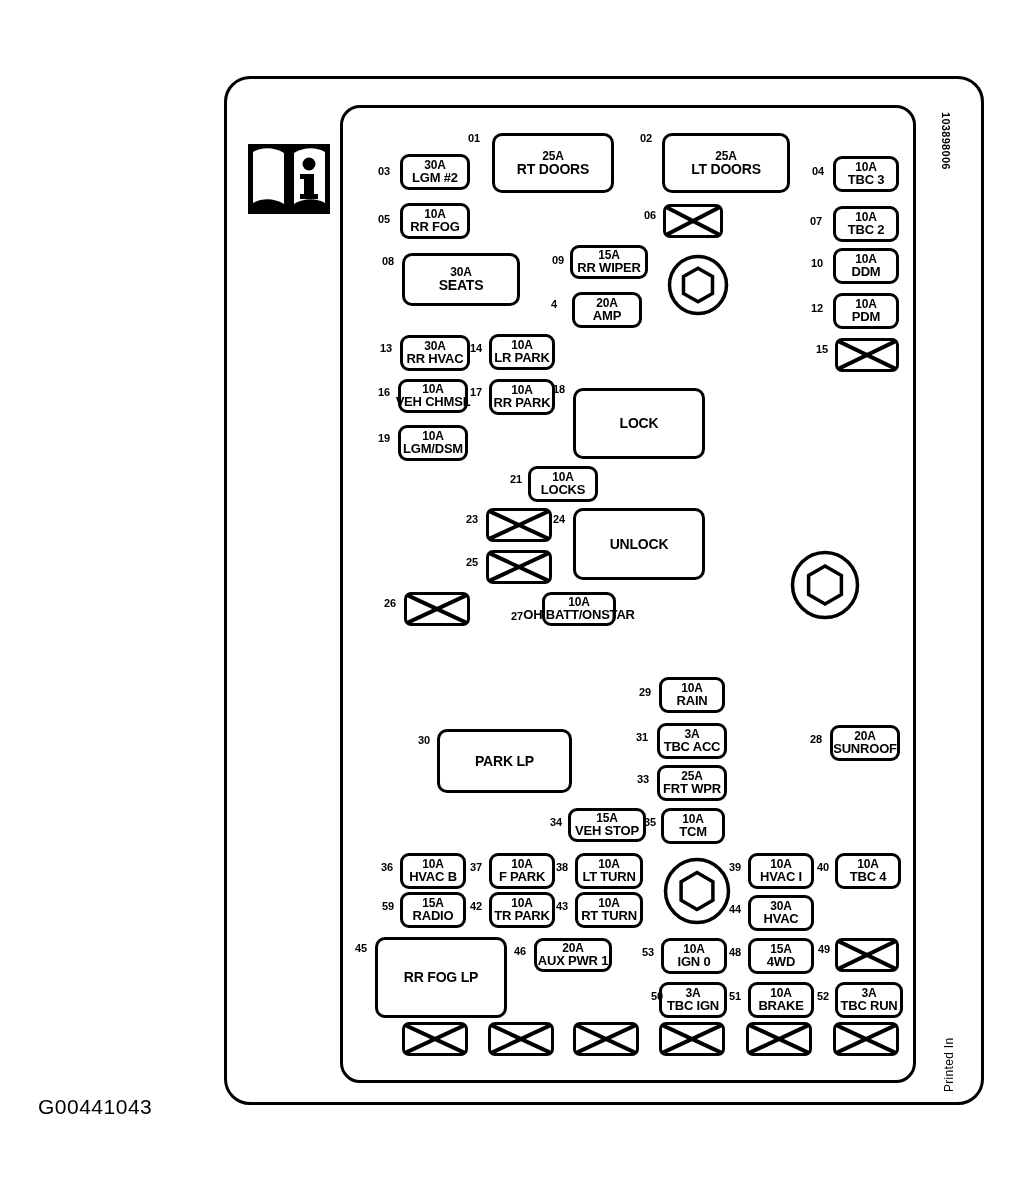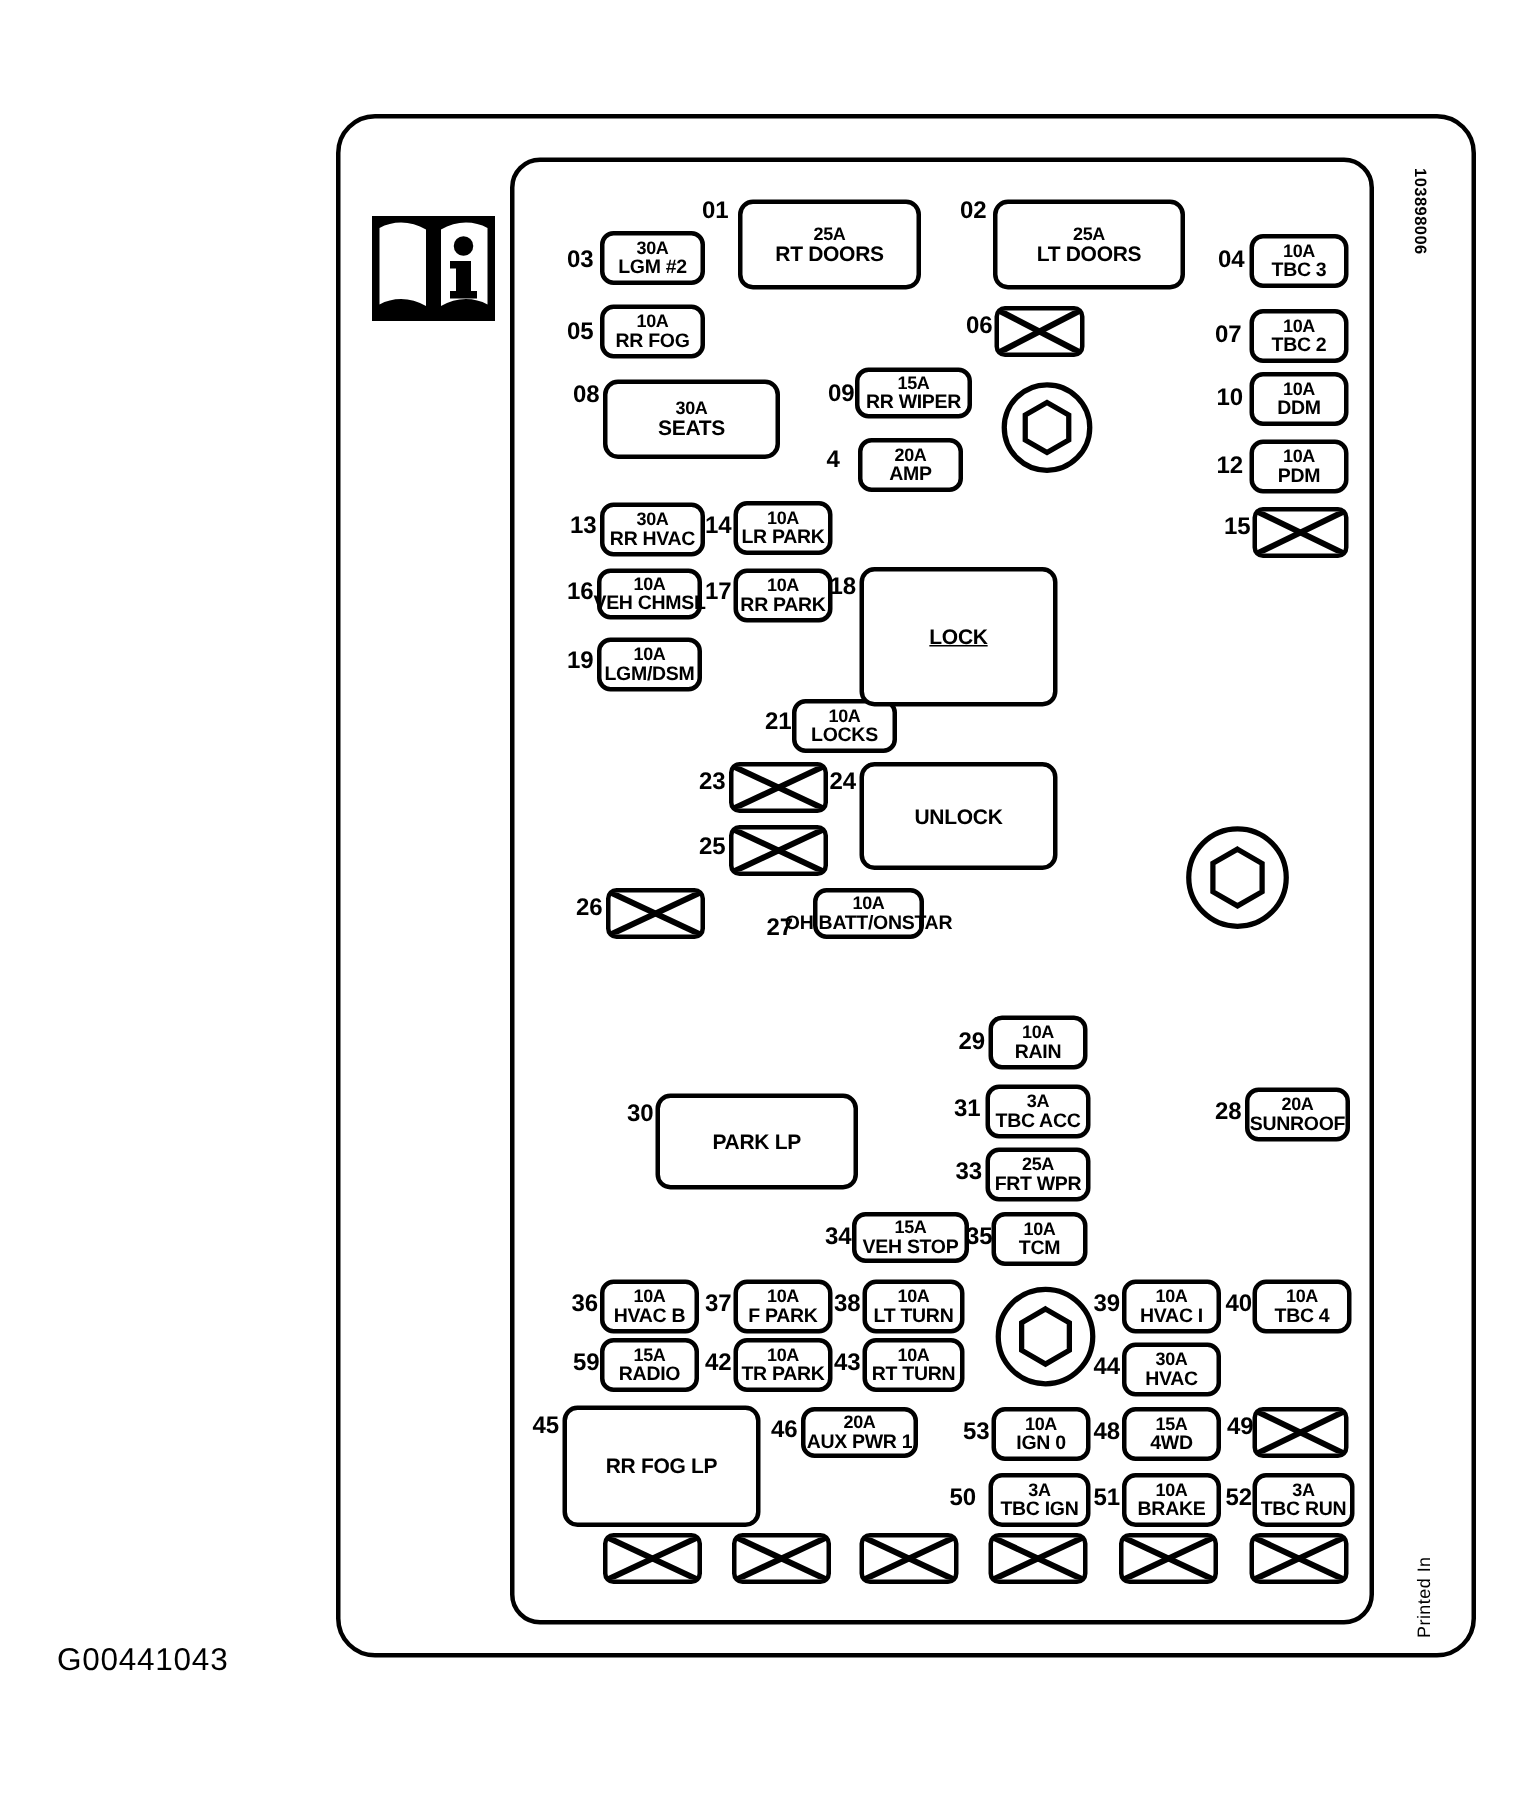--- a/index.html
+++ b/index.html
@@ -77,21 +77,21 @@
   .fuse.big {
     border-radius: 10px;
   }
   .fuse.big .nm {
     font-size: 14px;
   }
 
   
   .idx {
     position: absolute;
-    font-size: 16px;
+    font-size: 11px;
     font-weight: bold;
     line-height: 1;
     white-space: nowrap;
   }
 
   
   .xslot {
     position: absolute;
     box-sizing: border-box;
     border: 3px solid #000;
@@ -335,32 +335,32 @@
       <div class="idx" style="left: 642px; top: 947px;">53</div>
       <div class="fuse" style="left: 748px; top: 938px; width: 66px; height: 36px;">
         <span class="amp">15A</span>
         <span class="nm">4WD</span>
       </div>
       <div class="idx" style="left: 729px; top: 947px;">48</div>
       <div class="fuse" style="left: 659px; top: 982px; width: 68px; height: 36px;">
         <span class="amp">3A</span>
         <span class="nm">TBC IGN</span>
       </div>
-      <div class="idx" style="left: 633px; top: 991px;">50</div>
+      <div class="idx" style="left: 651px; top: 991px;">50</div>
       <div class="fuse" style="left: 748px; top: 982px; width: 66px; height: 36px;">
         <span class="amp">10A</span>
         <span class="nm">BRAKE</span>
       </div>
       <div class="idx" style="left: 729px; top: 991px;">51</div>
       <div class="fuse" style="left: 835px; top: 982px; width: 68px; height: 36px;">
         <span class="amp">3A</span>
         <span class="nm">TBC RUN</span>
       </div>
       <div class="idx" style="left: 817px; top: 991px;">52</div>
-      <div class="fuse big" style="left: 573px; top: 378px; width: 132px; height: 93px; text-decoration: underline;">
+      <div class="fuse big" style="left: 573px; top: 388px; width: 132px; height: 71px;">
         <span class="nm">LOCK</span>
       </div>
       <div class="idx" style="left: 553px; top: 384px;">18</div>
       <div class="fuse big" style="left: 573px; top: 508px; width: 132px; height: 72px;">
         <span class="nm">UNLOCK</span>
       </div>
       <div class="idx" style="left: 553px; top: 514px;">24</div>
       <div class="fuse big" style="left: 437px; top: 729px; width: 135px; height: 64px;">
         <span class="nm">PARK LP</span>
       </div>

